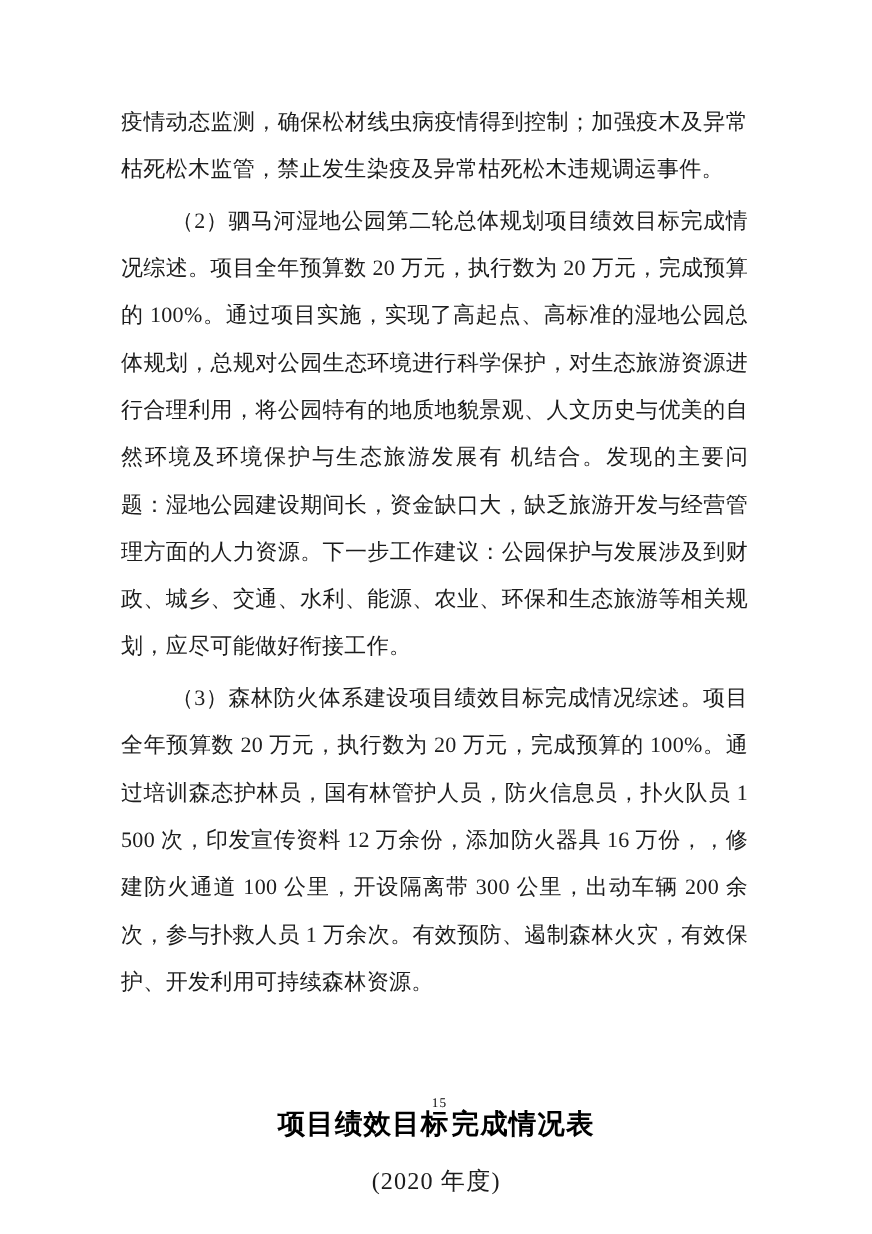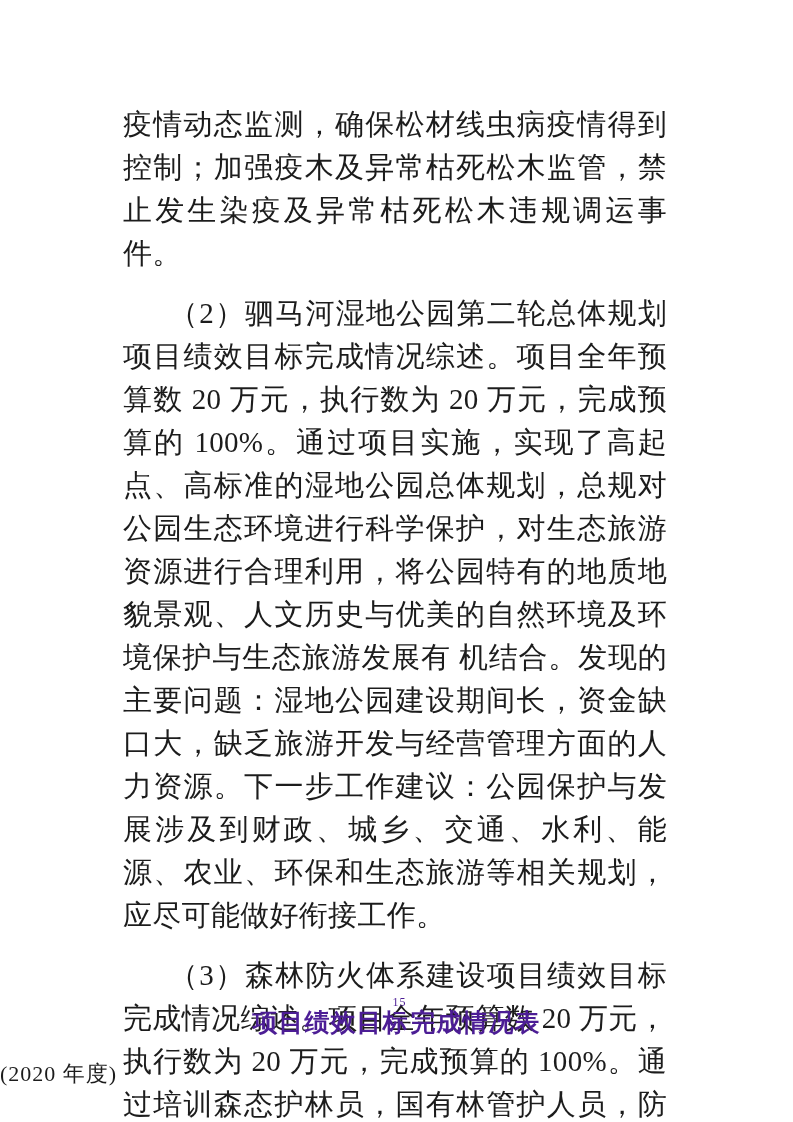--- a/index.html
+++ b/index.html
@@ -16,64 +16,64 @@
     font-family: "Liberation Serif", "DejaVu Serif", serif;
     color: #1c1c1c;
   }
   .doc-body {
     position: absolute;
     left: 106px;
     top: 86px;
     width: 578px;
   }
   .doc-body p {
-    margin: 17px;
+    margin: 4px;
     padding: 0;
-    font-size: 29px;
+    font-size: 20px;
     line-height: 43px;
     text-align: justify;
     text-justify: inter-character;
     text-align-last: left;
     word-break: break-all;
     letter-spacing: 0.3px;
   }
   .doc-body p.indent {
     text-indent: 46px;
   }
   .table-title {
     position: absolute;
     top: 1004px;
     left: 0;
     width: 100%;
     text-align: center;
     font-family: "Liberation Sans", "DejaVu Sans", sans-serif;
     font-weight: bold;
     font-size: 25px;
     line-height: 36px;
-    color: #4c1d95;
+    color: #000000;
     letter-spacing: 1px;
   }
   .table-title sup {
     display: inline-block;
     font-family: "Liberation Serif", "DejaVu Serif", serif;
     font-weight: normal;
     font-size: 12px;
     line-height: 12px;
     vertical-align: top;
     position: relative;
     top: -8px;
     margin-left: -16px;
     margin-right: 4px;
   }
   .table-subtitle {
     position: absolute;
     top: 1058px;
     left: 0;
     width: 100%;
-    text-align: left;
+    text-align: center;
     font-family: "Liberation Serif", "DejaVu Serif", serif;
     font-size: 22px;
     line-height: 32px;
     color: #1c1c1c;
     letter-spacing: 1px;
   }
 </style>
 </head>
 <body>
 

